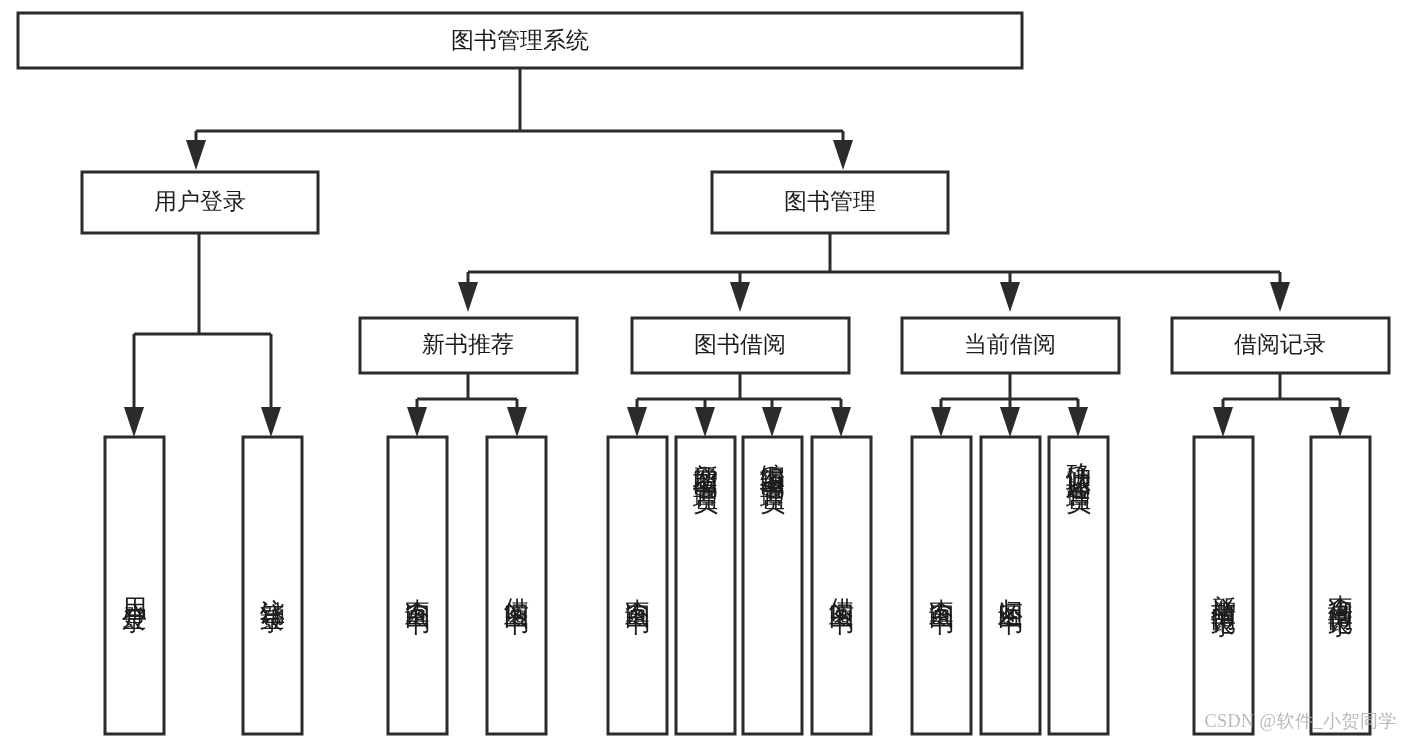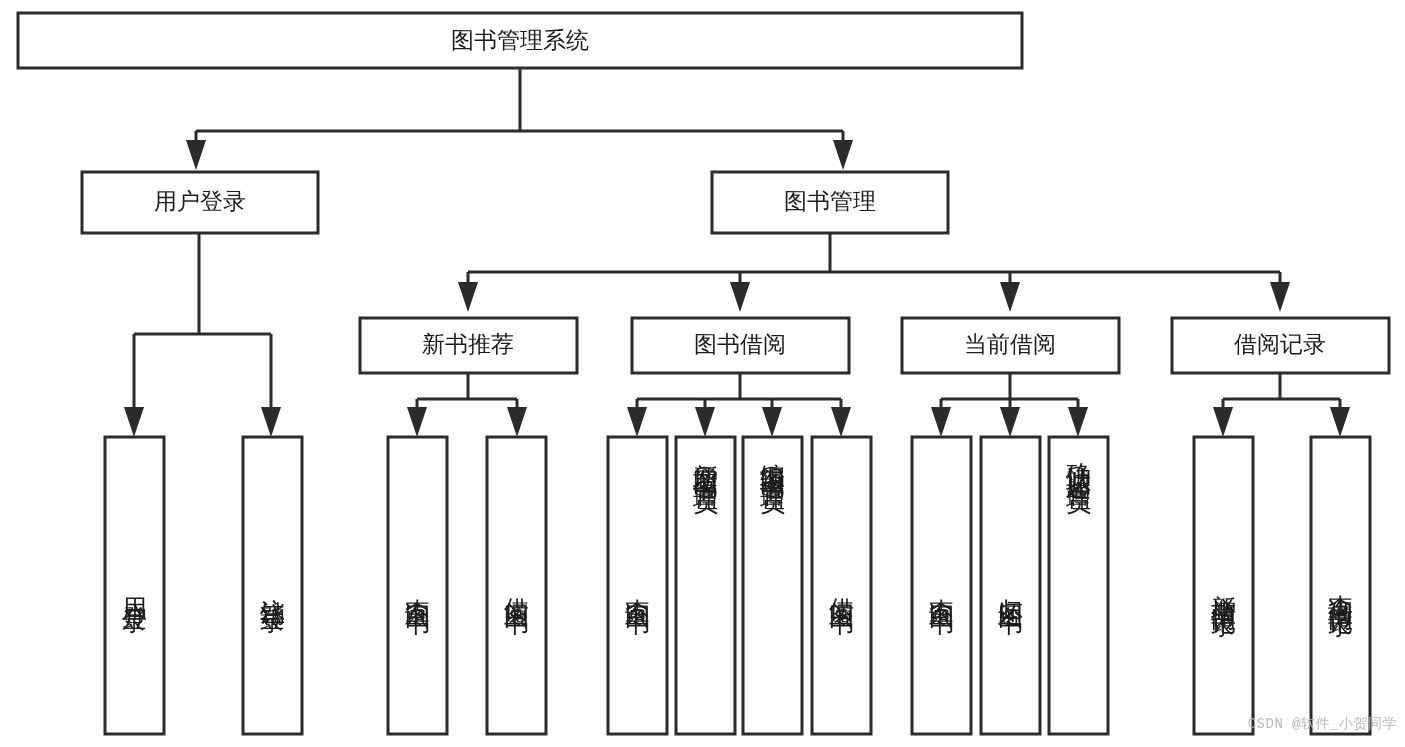--- a/index.html
+++ b/index.html
@@ -64,22 +64,22 @@
     font-size: 25px;
     line-height: 1.08;
     letter-spacing: 4px;
     color: #1c1c1c;
     white-space: nowrap;
   }
   .watermark {
     position: absolute;
     right: 8px;
     bottom: 6px;
-    font-family: Liberation Mono, monospace;
-    font-size: 14px;
+    font-family: Liberation Serif, serif;
+    font-size: 18px;
     color: #b9b9b9;
     letter-spacing: 0.5px;
     user-select: none;
   }
 </style>
 </head>
 <body>
 
 <div id="diagram-root">
 

